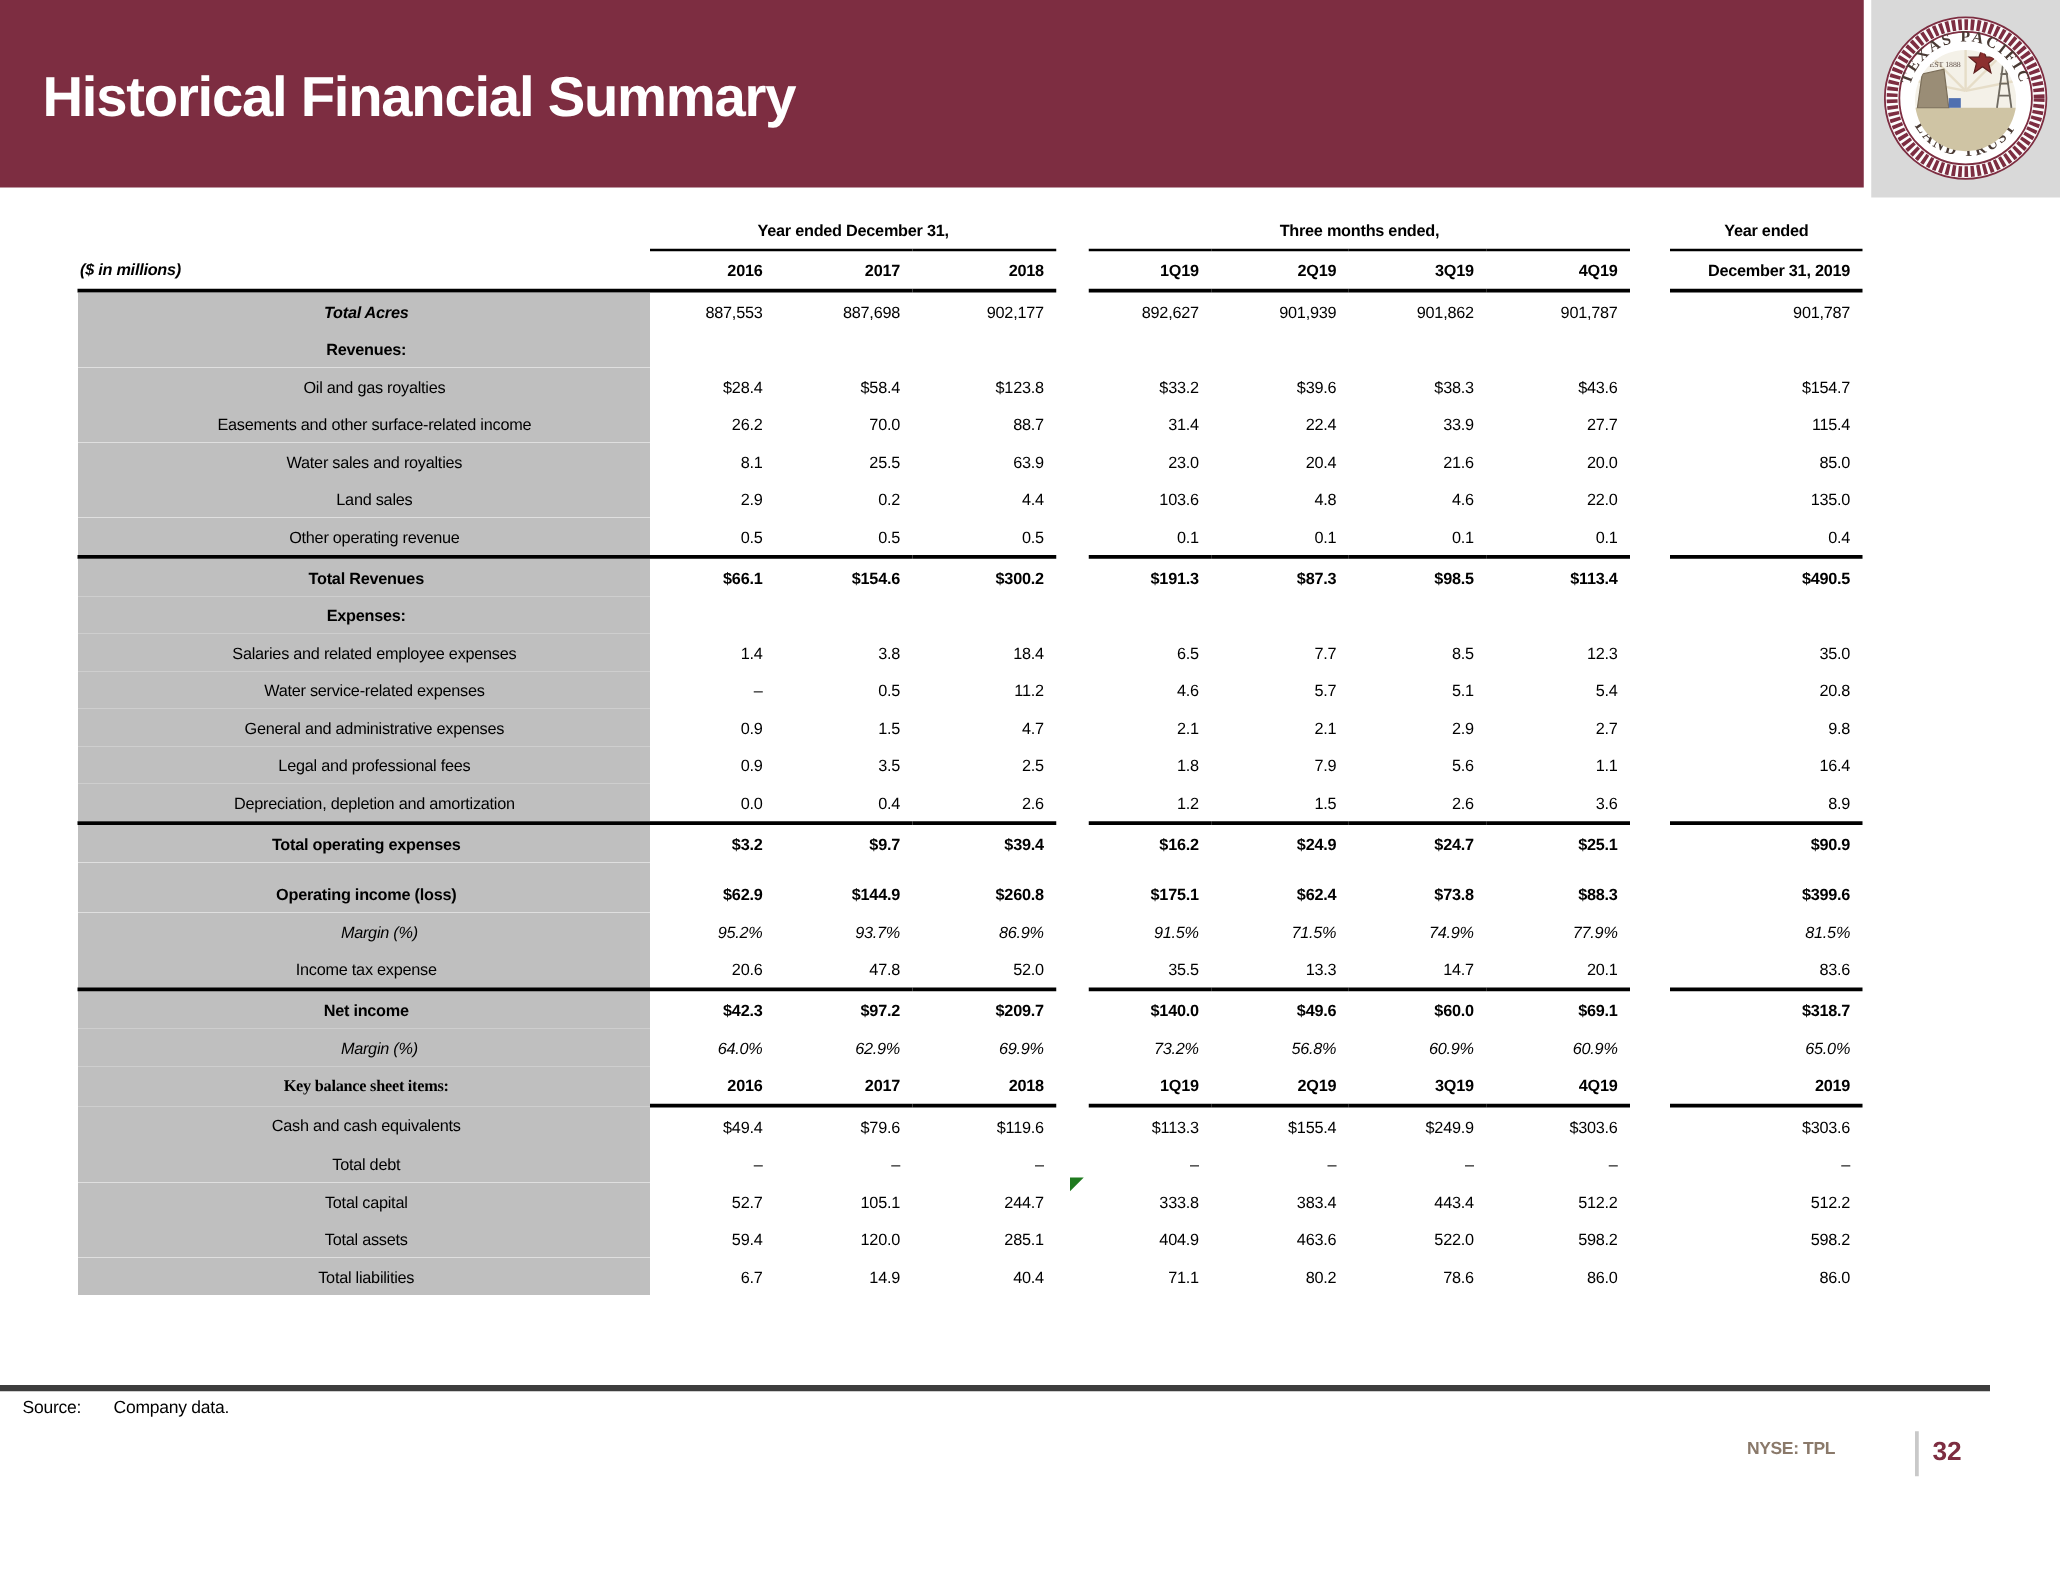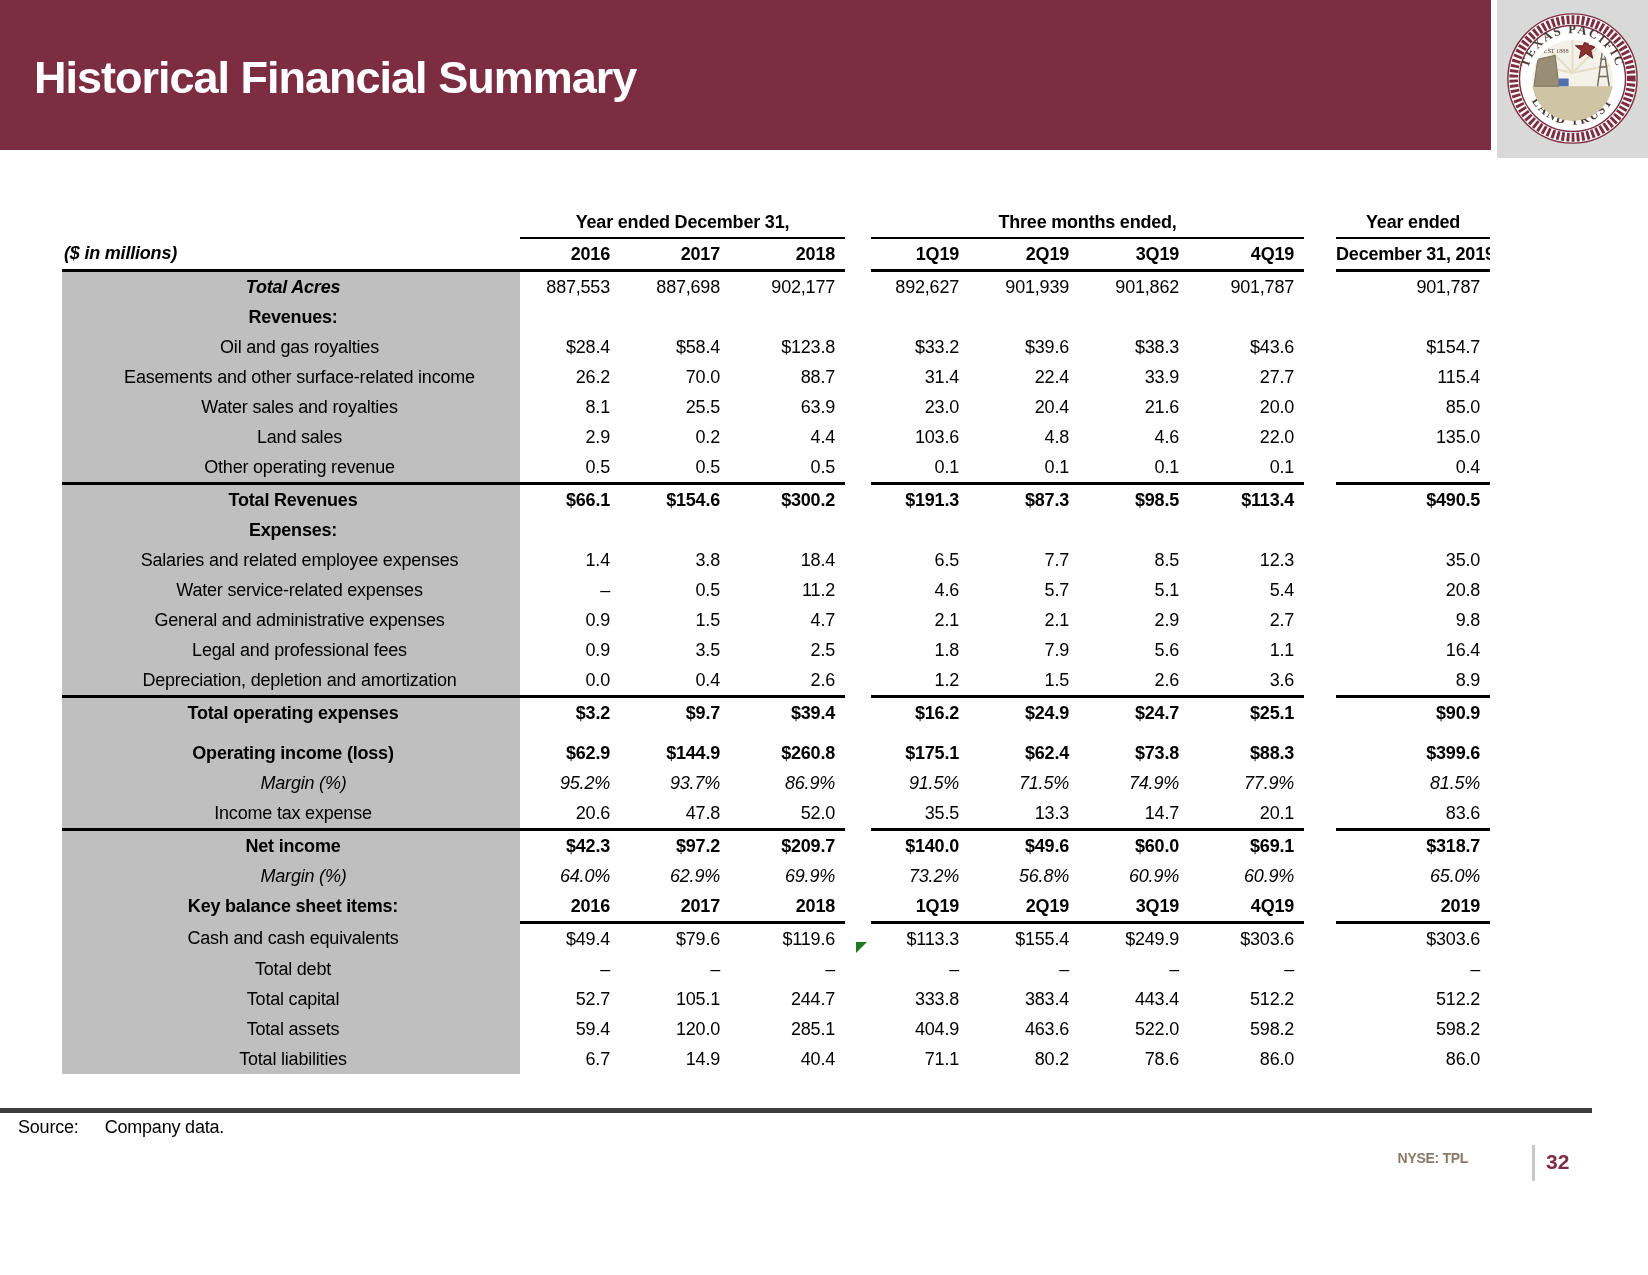--- a/index.html
+++ b/index.html
@@ -10,47 +10,47 @@
   
   .header-band{position:absolute;left:0;top:0;width:1491px;height:150px;background:#7d2d41;}
   .page-title{
     position:absolute;left:34px;top:52px;color:#ffffff;font-size:45px;font-weight:700;
     letter-spacing:-1px;white-space:nowrap;
   }
   .logo-panel{position:absolute;left:1497px;top:0;width:151px;height:158px;background:#d9d9d9;}
   .logo-panel svg{position:absolute;left:8px;top:6px;}
   
   .table-wrap{position:absolute;left:62px;top:170px;width:1428px;}
-  table{border-collapse:collapse;table-layout:fixed;width:1428px;font-size:18px;letter-spacing:-0.2px;margin-top:38px;}
+  table{border-collapse:collapse;table-layout:fixed;width:1428px;font-size:13px;letter-spacing:-0.2px;}
   td{padding:0;vertical-align:middle;height:30px;overflow:hidden;white-space:nowrap;}
   td.lab{background:#bfbfbf;text-align:center;padding-left:4px;}
   td.val{text-align:right;padding-right:10px;}
   td.gap{background:#ffffff;}
   thead td{background:#ffffff !important;}
   thead td.group-head{font-weight:700;text-align:center;border-bottom:2px solid #000;height:26px;}
   thead td.col-head{font-weight:700;text-align:right;padding-right:10px;border-bottom:3px solid #000;height:30px;}
   thead td.dollars{font-weight:700;font-style:italic;text-align:left;padding-left:2px;border-bottom:3px solid #000;}
   thead td.nob{border-bottom:none;}
   tr.bold td.lab, tr.bold td.val{font-weight:700;}
   tr.section td.lab{font-weight:700;}
   tr.bolditalic td.lab{font-weight:700;font-style:italic;}
   tr.indent td.lab{padding-left:17px;}
   tr.margin td.lab{font-style:italic;padding-left:25px;}
   tr.margin td.val{font-style:italic;}
   tr.rule-below td.lab, tr.rule-below td.val{border-bottom:3px solid #000;}
-  tr.subheader td.lab{font-weight:700;}
+  tr.subheader td.lab{font-weight:700;font-family:Liberation Serif, serif;}
   tr.subheader td.val{font-weight:700;border-bottom:3px solid #000;}
   tr.spacer td{height:10px;}
   .green-flag{
     position:absolute;left:794px;top:772px;width:0;height:0;
     border-top:11px solid #1f7a1f;border-right:11px solid transparent;
   }
   
   .footer-rule{position:absolute;left:0;top:1108px;width:1592px;height:5px;background:#3d3d3d;}
-  .source-line{position:absolute;left:18px;top:1117px;font-size:18px;letter-spacing:-0.2px;}
+  .source-line{position:absolute;left:18px;top:1117px;font-size:14px;letter-spacing:-0.2px;}
   .source-line .src-text{margin-left:26px;}
   .ticker{position:absolute;left:1268px;top:1150px;width:200px;text-align:right;
     font-size:14px;font-weight:700;color:#8a796a;letter-spacing:-0.3px;}
   .footer-divider{position:absolute;left:1532px;top:1145px;width:3px;height:36px;background:#c9c9c9;}
   .page-number{position:absolute;left:1546px;top:1150px;font-size:21px;font-weight:700;color:#7d2d41;}
 </style>
 </head>
 <body>
 
 <div class="header-band">

